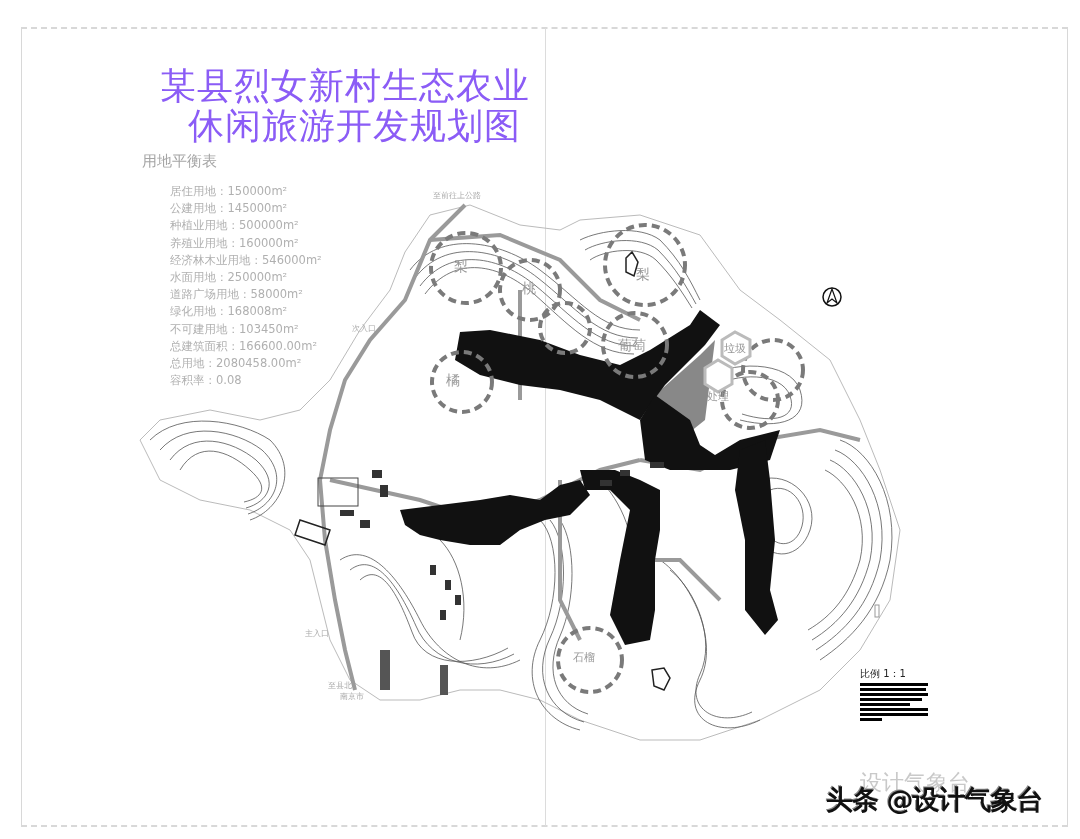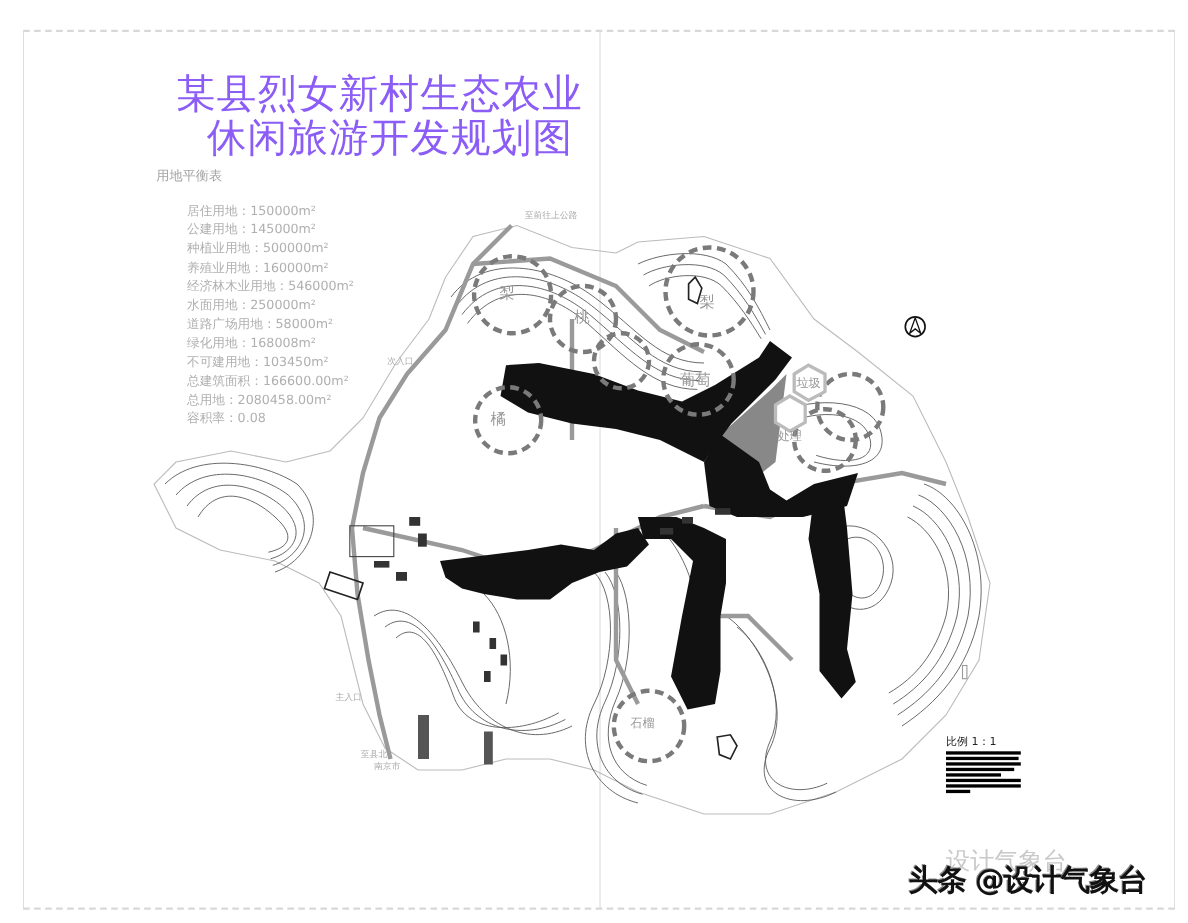--- a/index.html
+++ b/index.html
@@ -2,21 +2,21 @@
 <html><head>
 <meta charset="utf-8">
 <style>
   html, body { margin: 0; padding: 0; background: #ffffff; }
   body { width: 1080px; height: 839px; position: relative; overflow: hidden; font-family: "DejaVu Sans", sans-serif; }
   .frame { position: absolute; left: 21px; top: 27px; width: 1047px; height: 800px; border-top: 2px dashed #d8d8d8; border-bottom: 2px dashed #d8d8d8; border-left: 1px solid #d8d8d8; border-right: 1px solid #d8d8d8; box-sizing: border-box; }
   .fold { position: absolute; left: 545px; top: 28px; width: 1px; height: 798px; background: #dcdcdc; }
   .title { position: absolute; color: #8b5cf6; font-size: 36px; line-height: 40px; letter-spacing: 1px; white-space: nowrap; }
   .title1 { left: 160px; top: 66px; }
   .title2 { left: 188px; top: 106px; }
-  .table-title { position: absolute; left: 142px; top: 152px; font-size: 12px; color: #a5a5a5; }
+  .table-title { position: absolute; left: 142px; top: 152px; font-size: 15px; color: #a5a5a5; }
   .stats { position: absolute; left: 170px; top: 183px; font-size: 11.5px; color: #b0b0b0; line-height: 17.2px; }
   .stats div { white-space: nowrap; }
   .map { position: absolute; left: 0; top: 0; }
   .scale { position: absolute; left: 860px; top: 667px; }
   .scale-label { font-size: 10px; color: #222; margin-bottom: 2px; white-space: nowrap; }
   .scale-bar { height: 3px; background: #000; margin-bottom: 2px; }
   .watermark { position: absolute; left: 826px; top: 782px; font-size: 27px; font-weight: bold; color: #111; white-space: nowrap; text-shadow: 2px 2px 0 #fff, -1px -1px 0 #888; letter-spacing: -1px; }
   .watermark-ghost { position: absolute; left: 860px; top: 768px; font-size: 22px; color: #c9c9c9; white-space: nowrap; }
   .map-label { position: absolute; font-size: 8px; color: #aaa; white-space: nowrap; }
   .zone-label { position: absolute; font-size: 14px; color: #999; white-space: nowrap; }
@@ -149,21 +149,21 @@
 
 <div class="zone-label" style="left:454px;top:258px;">梨</div>
 <div class="zone-label" style="left:522px;top:280px;">桃</div>
 <div class="zone-label" style="left:446px;top:372px;">橘</div>
 <div class="zone-label" style="left:618px;top:337px;">葡萄</div>
 <div class="zone-label" style="left:636px;top:266px;">梨</div>
 <div class="zone-label" style="left:724px;top:341px;font-size:11px;">垃圾</div>
 <div class="zone-label" style="left:707px;top:369px;font-size:11px;margin-top:20px;">处理</div>
 <div class="zone-label" style="left:573px;top:650px;font-size:11px;">石榴</div>
 
-<div class="map-label" style="left:477px;top:190px;text-align:right;">至前往上公路</div>
+<div class="map-label" style="left:433px;top:190px;text-align:right;">至前往上公路</div>
 <div class="map-label" style="left:352px;top:323px;">次入口</div>
 <div class="map-label" style="left:305px;top:628px;">主入口</div>
 <div class="map-label" style="left:328px;top:680px;">至县北</div>
 <div class="map-label" style="left:328px;top:691px;margin-left:12px;">南京市</div>
 
 <div class="scale">
   <div class="scale-label">比例  1：1</div>
   <div class="scale-bar" style="width:68px"></div>
   <div class="scale-bar" style="width:66px"></div>
   <div class="scale-bar" style="width:68px"></div>

